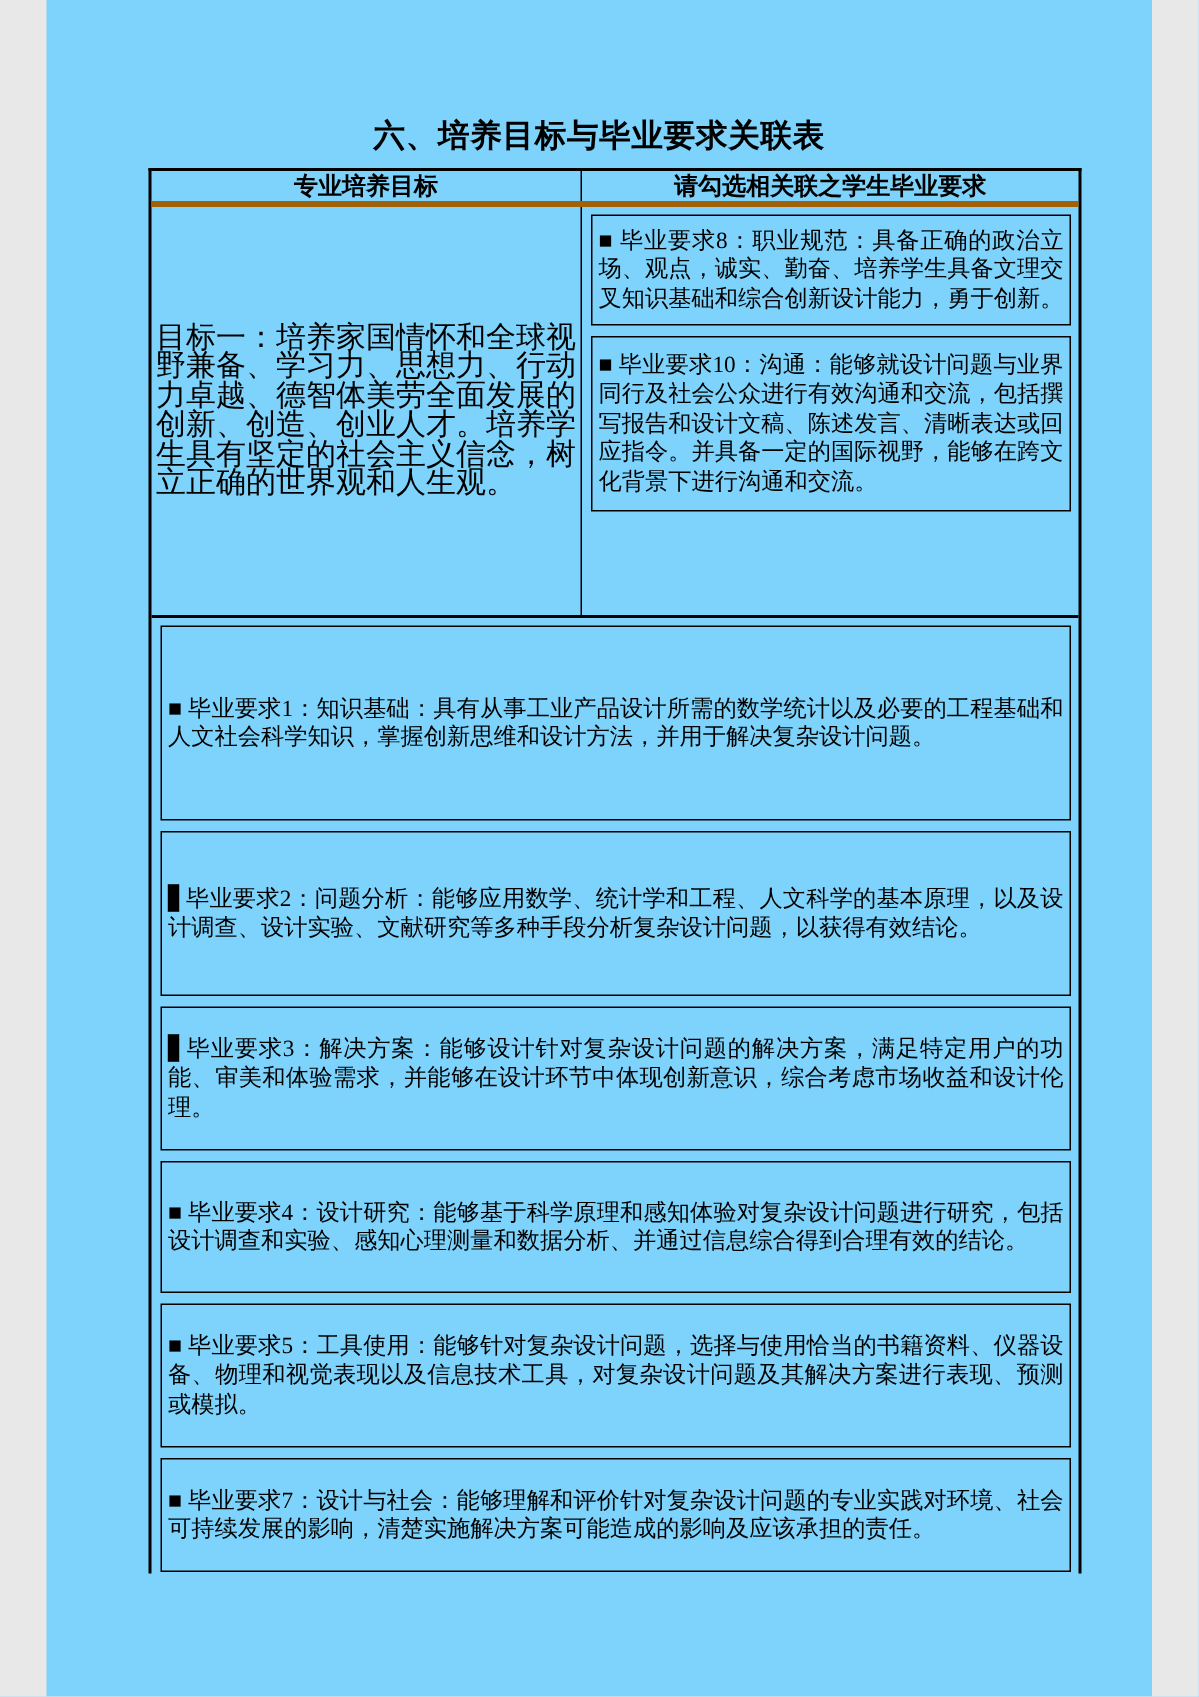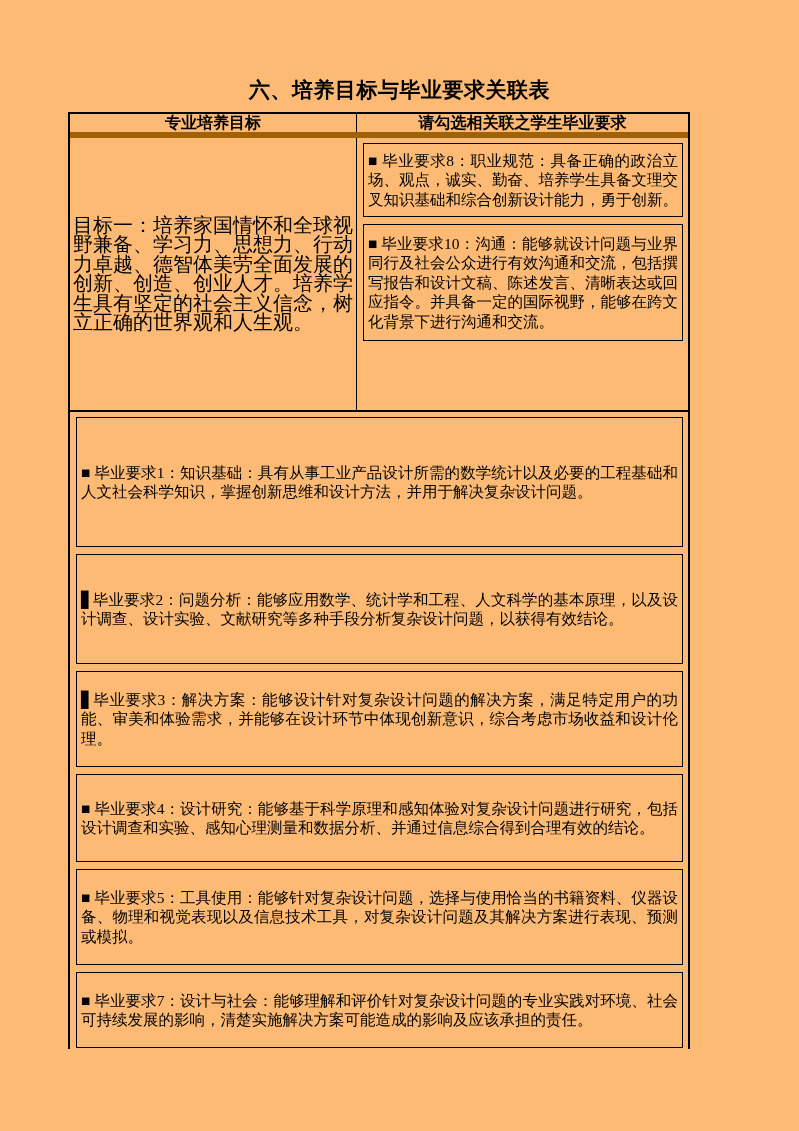--- a/index.html
+++ b/index.html
@@ -1,21 +1,21 @@
 <!DOCTYPE html>
 <html><head>
 <meta charset="utf-8">
 <style>
   * { margin: 0; padding: 0; box-sizing: border-box; }
   html, body { background: #e8e8e8; }
   .page {
     position: relative;
-    width: 799px;
+    width: 737px;
     height: 1131px;
-    background: #fdba74;
+    background: #7dd3fc;
     font-family: "Liberation Serif", "DejaVu Serif", serif;
     color: #000000;
     overflow: hidden;
     margin: 0 auto;
   }
   .doc-title {
     position: absolute;
     top: 76px;
     left: 0;
     width: 100%;
@@ -28,21 +28,21 @@
     position: absolute;
     left: 68px;
     top: 112px;
     width: 622px;
     border: 2px solid #000;
     border-bottom: none;
   }
   .thead {
     display: flex;
     height: 24px;
-    border-bottom: 6px solid #a16207;
+    border-bottom: 4px solid #a16207;
     text-align: center;
   }
   .th {
     display: flex;
     align-items: center;
     justify-content: center;
     font-weight: bold;
     font-size: 16px;
   }
   .col-left  { width: 287px; border-right: 1px solid #000; flex: none; }

